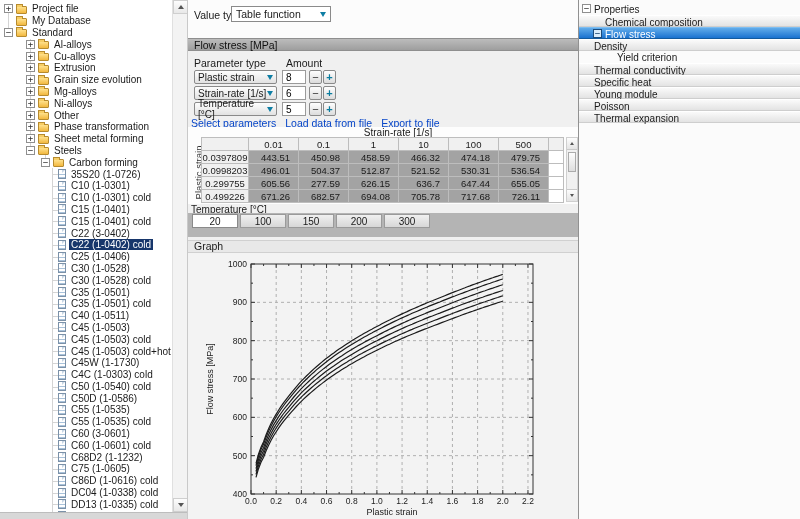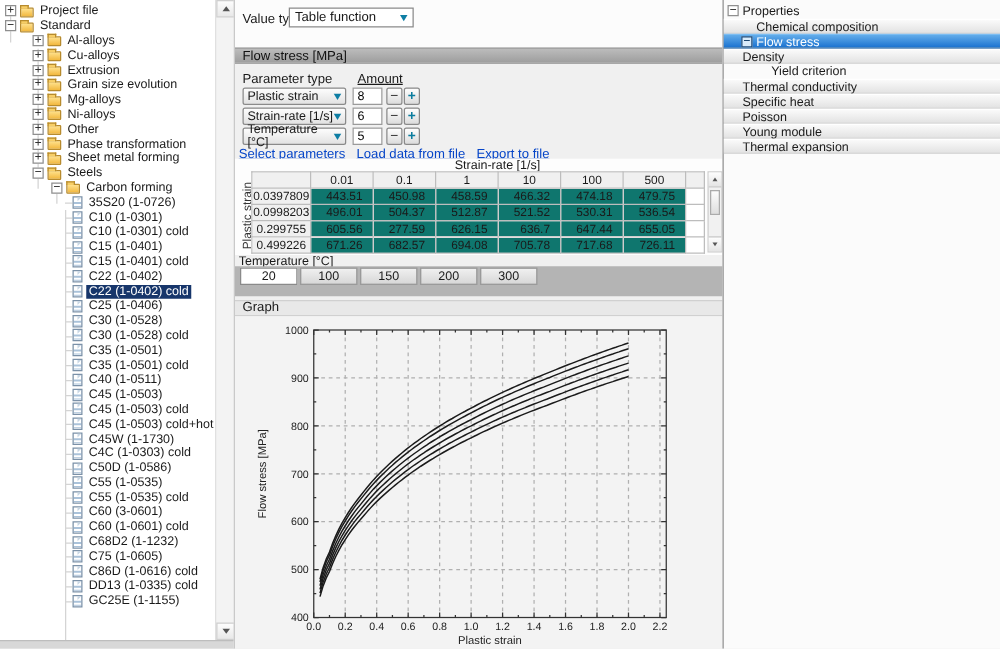--- a/index.html
+++ b/index.html
@@ -38,38 +38,38 @@
   
   #editor-panel { position:absolute; left:187px; top:0; width:391px; height:519px; background:#f0f0f0; border-left:1px solid #c9c9c9; }
   .value-type-row { position:absolute; left:0; top:0; right:0; height:38px; background:#fcfcfc; }
   .vt-label { position:absolute; left:6px; top:9px; font-size:10.5px; }
   .combo { position:absolute; left:43px; top:6px; width:100px; height:16px; background:#fff; border:1px solid #8a8a8a;
            display:flex; align-items:center; justify-content:space-between; padding:0 4px; font-size:10.5px; }
   .teal-arr { width:0; height:0; border-left:3.5px solid transparent; border-right:3.5px solid transparent; border-top:5px solid #0e7ea4; }
   .section-bar { position:absolute; left:0; top:38px; right:0; height:13px; background:linear-gradient(#bcbcbc,#9e9e9e);
                  border-top:1px solid #8f8f8f; border-bottom:1px solid #8f8f8f; font-size:10.5px; line-height:12px; padding-left:6px; color:#111; }
   .ph-type { position:absolute; left:6px; top:57px; font-size:10.5px; }
-  .ph-amount { position:absolute; left:98px; top:57px; font-size:10.5px;text-decoration:underline; }
+  .ph-amount { position:absolute; left:98px; top:57px; font-size:10.5px; }
   .prow { position:absolute; left:0; right:0; height:14px; }
   .psel { position:absolute; left:6px; width:83px; height:14px; background:linear-gradient(#fdfdfd,#e2e2e2); border:1px solid #8a8a8a; border-radius:2px;
           display:flex; align-items:center; justify-content:space-between; padding:0 3px; font-size:10px; }
   .pinp { position:absolute; left:94px; width:24px; height:14px; border:1px solid #9a9a9a; font-size:10px; padding:0 3px; font-family:"Liberation Sans",sans-serif; }
   .sbtn { position:absolute; width:13px; height:14px; border:1px solid #8a8a8a; border-radius:2px; background:linear-gradient(#fefefe,#dcdcdc);
           font-size:11px; line-height:12px; text-align:center; color:#333; }
   .sbtn.plus { color:#0c7d9f; font-weight:bold; }
   .links-row { position:absolute; left:3px; top:117px; display:flex; gap:9px; }
   .flink { color:#0645c8; text-decoration:underline; font-size:10.5px; }
   .table-block { position:absolute; left:0; top:127px; right:0; height:77px; background:#fdfdfd; }
   .tbl-caption { position:absolute; left:60px; top:0px; width:300px; text-align:center; font-size:10px; }
   .tbl-vlabel { position:absolute; left:-22px; top:40px; width:65px; text-align:center; font-size:9.5px; color:#333; transform:rotate(-90deg); }
   #flow-table { position:absolute; left:13px; top:10px; border-collapse:collapse; table-layout:fixed; font-size:9.5px; background:#fff; }
   #flow-table td { border:1px solid #bdbdbd; height:13px; padding:0; overflow:hidden; }
   #flow-table tr.hd td { background:#f0f0f0; text-align:center; }
   #flow-table td.rh { background:#f0f0f0; text-align:center; }
-  #flow-table td.dc { text-align:right; padding-right:8px; background:#0f766e; }
+  #flow-table td.dc { text-align:right; padding-right:8px; background:#a3a3a3; }
   #flow-table td.ec { background:#fff; }
   .tbl-scroll { position:absolute; left:378px; top:10px; width:12px; height:65px; background:#f1f1f1; border:1px solid #cfcfcf; }
   .tsb { position:absolute; left:0; width:10px; height:12px; background:linear-gradient(#fdfdfd,#e4e4e4); border-bottom:1px solid #c9c9c9; display:flex; align-items:center; justify-content:center; }
   .tsb.bot { bottom:0; border-top:1px solid #c9c9c9; border-bottom:none; }
   .arr-up.sm { border-left-width:2.5px; border-right-width:2.5px; border-bottom-width:3.5px; }
   .arr-down.sm { border-left-width:2.5px; border-right-width:2.5px; border-top-width:3.5px; }
   .sb-thumb { position:absolute; left:1px; right:1px; top:14px; height:20px; background:linear-gradient(#fdfdfd,#dedede); border:1px solid #ababab; }
   .temp-label { position:absolute; left:3px; top:204px; font-size:10px; }
   .tab-strip { position:absolute; left:0; top:213px; right:0; height:24px; background:#b4b4b4; }
   .tabs { position:absolute; left:4px; top:1px; display:flex; gap:2px; }
@@ -102,20 +102,25 @@
   <div class="tguide" id="g2"></div>
   <div class="tguide" id="g3"></div>
   <div class="tguide" id="g4"></div>
   <div id="tree-rows">
       <div class="trow lvl0">
         <span class="exp">+</span>
         <span class="fold"></span>
         <span class="tlab">Project file</span>
       </div>
       <div class="trow lvl0">
+        <span class="expsp"></span>
+        <span class="fold"></span>
+        <span class="tlab">My Database</span>
+      </div>
+      <div class="trow lvl0">
         <span class="exp">−</span>
         <span class="fold"></span>
         <span class="tlab">Standard</span>
       </div>
       <div class="trow lvl1">
         <span class="exp">+</span>
         <span class="fold"></span>
         <span class="tlab">Al-alloys</span>
       </div>
       <div class="trow lvl1">
@@ -183,21 +188,21 @@
       <div class="trow lvl3">
         <span class="docic"></span>
         <span class="tlab">C15 (1-0401)</span>
       </div>
       <div class="trow lvl3">
         <span class="docic"></span>
         <span class="tlab">C15 (1-0401) cold</span>
       </div>
       <div class="trow lvl3">
         <span class="docic"></span>
-        <span class="tlab">C22 (1-0402)</span>
+        <span class="tlab">C22 (3-0402)</span>
       </div>
       <div class="trow lvl3">
         <span class="docic"></span>
         <span class="tlab sel">C22 (1-0402) cold</span>
       </div>
       <div class="trow lvl3">
         <span class="docic"></span>
         <span class="tlab">C25 (1-0406)</span>
       </div>
       <div class="trow lvl3">
@@ -235,20 +240,24 @@
       <div class="trow lvl3">
         <span class="docic"></span>
         <span class="tlab">C45W (1-1730)</span>
       </div>
       <div class="trow lvl3">
         <span class="docic"></span>
         <span class="tlab">C4C (1-0303) cold</span>
       </div>
       <div class="trow lvl3">
         <span class="docic"></span>
+        <span class="tlab">C50 (1-0540) cold</span>
+      </div>
+      <div class="trow lvl3">
+        <span class="docic"></span>
         <span class="tlab">C50D (1-0586)</span>
       </div>
       <div class="trow lvl3">
         <span class="docic"></span>
         <span class="tlab">C55 (1-0535)</span>
       </div>
       <div class="trow lvl3">
         <span class="docic"></span>
         <span class="tlab">C55 (1-0535) cold</span>
       </div>
@@ -264,20 +273,24 @@
         <span class="docic"></span>
         <span class="tlab">C68D2 (1-1232)</span>
       </div>
       <div class="trow lvl3">
         <span class="docic"></span>
         <span class="tlab">C75 (1-0605)</span>
       </div>
       <div class="trow lvl3">
         <span class="docic"></span>
         <span class="tlab">C86D (1-0616) cold</span>
+      </div>
+      <div class="trow lvl3">
+        <span class="docic"></span>
+        <span class="tlab">DC04 (1-0338) cold</span>
       </div>
       <div class="trow lvl3">
         <span class="docic"></span>
         <span class="tlab">DD13 (1-0335) cold</span>
       </div>
       <div class="trow lvl3">
         <span class="docic"></span>
         <span class="tlab">GC25E (1-1155)</span>
       </div>
     </div>
@@ -571,22 +584,22 @@
       <div class="propr p-plain">
         <span class="plab" style="left:38px">Yield criterion</span>
       </div>
       <div class="propr p-bar">
         <span class="plab" style="left:15px">Thermal conductivity</span>
       </div>
       <div class="propr p-bar">
         <span class="plab" style="left:15px">Specific heat</span>
       </div>
       <div class="propr p-bar">
+        <span class="plab" style="left:15px">Young module</span>
+      </div>
+      <div class="propr p-bar">
         <span class="plab" style="left:15px">Poisson</span>
-      </div>
-      <div class="propr p-bar">
-        <span class="plab" style="left:15px">Young module</span>
       </div>
       <div class="propr p-bar">
         <span class="plab" style="left:15px">Thermal expansion</span>
       </div>
     </div>
 </div>
 
 </body></html>

